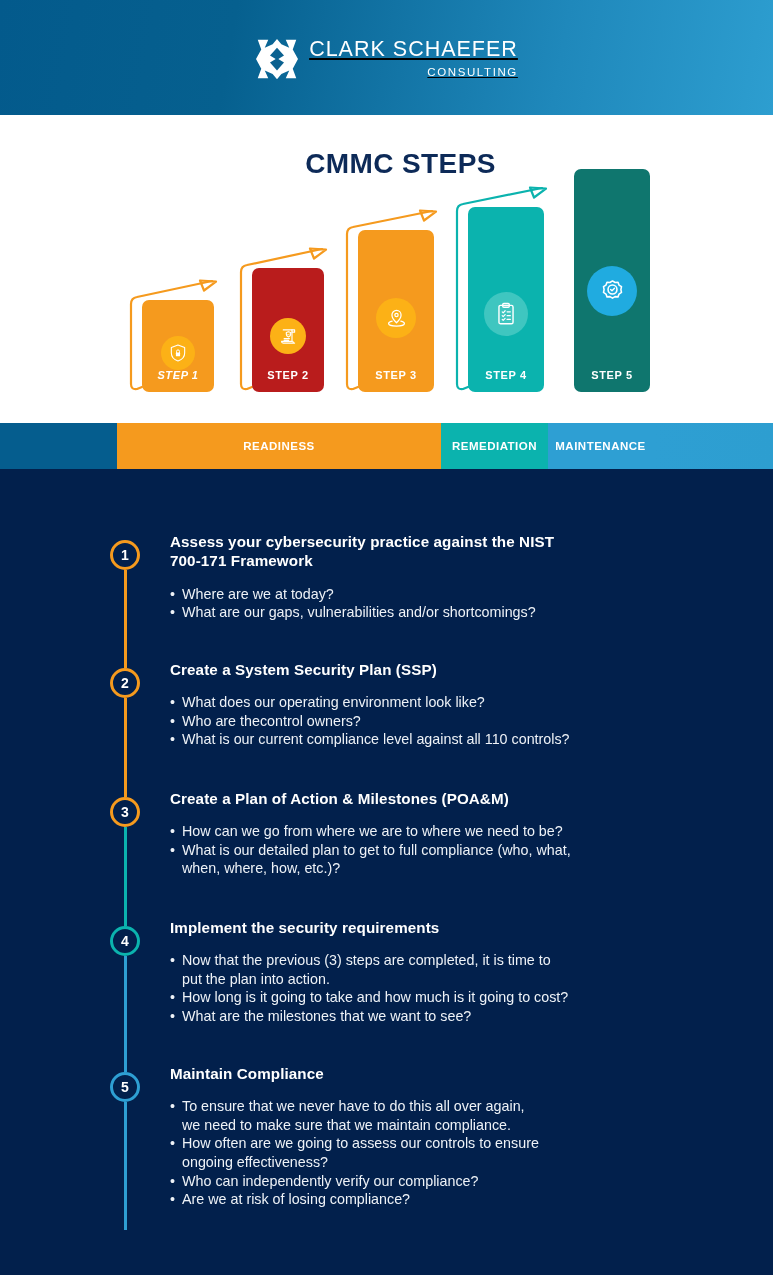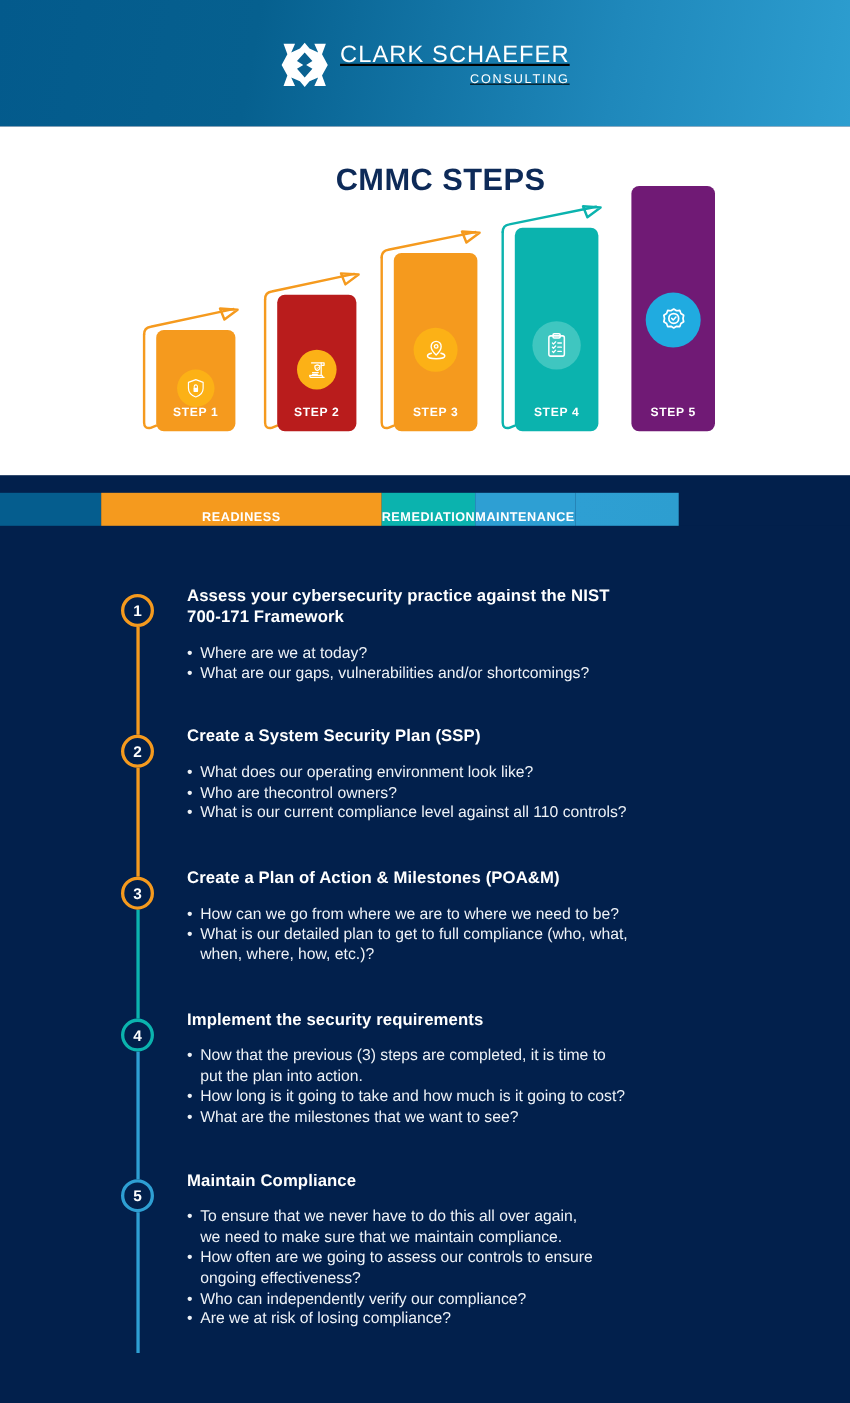--- a/index.html
+++ b/index.html
@@ -53,21 +53,21 @@
     letter-spacing: 0.6px; margin-bottom: 11px;
   }
   .icon-circle {
     position: absolute; left: 50%; transform: translateX(-50%);
     border-radius: 50%; display: flex; align-items: center; justify-content: center;
   }
   .back-page { position: absolute; left: 0; top: 0; overflow: visible; }
 
   
   .phase-bar {
-    position: absolute; left: 0; top: 448px; width: 617px; height: 46px;
+    position: absolute; left: 0; top: 423px; width: 773px; height: 46px;
     display: flex;
   }
   .phase-seg {
     display: flex; align-items: center; justify-content: center;
     color: #ffffff; font-size: 11.5px; font-weight: bold; letter-spacing: 0.5px;
     height: 100%;
   }
 
   
   .body-panel {
@@ -115,21 +115,21 @@
       <span class="logo-text">
         <span class="logo-title">CLARK SCHAEFER</span>
         <span class="logo-sub">CONSULTING</span>
       </span>
     </div>
   </div>
 
   <div class="white-panel">
     <div class="steps-title">CMMC STEPS</div>
     <div class="stairs" id="stairs">
-        <div class="step-card" style="left: 128px; top: 185px; width: 72px; height: 92px;">
+        <div class="step-card" style="left: 128px; top: 185px; width: 72px; height: 92px; font-style: italic;">
           <div class="back-page" style="width: 98px; height: 118px; top: -22px;"><svg width="98" height="118" viewBox="0 0 98 118" fill="none" stroke="#f59a1e" stroke-width="2.2" stroke-linecap="round" stroke-linejoin="round">
        <path d="M3 26 Q3 20 9 19 L84 3"></path>
        <path d="M3 26 L3 106 Q3 112 9 111 L14 109"></path>
        <path d="M72 2.5 L88 3.6 L76 12.5 Z"></path>
      </svg></div>
           <div class="step-front" style="background: rgb(245, 154, 30);">
             <div class="icon-circle" style="width: 34px; height: 34px; top: 36px; background: rgb(252, 177, 22);">
               <svg width="20" height="20" viewBox="0 0 48 48" fill="none" stroke="#ffffff" stroke-width="2.6" stroke-linecap="round" stroke-linejoin="round">
                 <path d="M24 5 L40 11 v13c0 10-7 16-16 19-9-3-16-9-16-19V11Z"></path>
         <rect x="19" y="23" width="10" height="9" rx="1.6" fill="#ffffff" stroke="none"></rect>
@@ -192,21 +192,21 @@
             </div>
             <div class="step-label">STEP 4</div>
           </div>
         </div>
         <div class="step-card" style="left: 560px; top: 54px; width: 76px; height: 223px;">
           <div class="back-page" style="width: 102px; height: 249px; top: -22px;"><svg width="102" height="249" viewBox="0 0 102 249" fill="none" stroke="#ffffff" stroke-width="2.2" stroke-linecap="round" stroke-linejoin="round">
        <path d="M3 26 Q3 20 9 19 L88 3"></path>
        <path d="M3 26 L3 237 Q3 243 9 242 L14 240"></path>
        <path d="M76 2.5 L92 3.6 L80 12.5 Z"></path>
      </svg></div>
-          <div class="step-front" style="background: #701a75;">
+          <div class="step-front" style="background: #0f766e;">
             <div class="icon-circle" style="width: 50px; height: 50px; top: 97px; background: rgb(32, 171, 224);">
               <svg width="29" height="29" viewBox="0 0 48 48" fill="none" stroke="#ffffff" stroke-width="2.6" stroke-linecap="round" stroke-linejoin="round">
                 <path d="M24 6.5l4.2 2.6 4.9-.4 1.7 4.6 4.1 2.7-1 4.8 1 4.8-4.1 2.7-1.7 4.6-4.9-.4L24 34.9l-4.2-2.4-4.9.4-1.7-4.6-4.1-2.7 1-4.8-1-4.8 4.1-2.7 1.7-4.6 4.9.4Z"></path>
         <circle cx="24" cy="20.7" r="7.4"></circle>
         <path d="M20.9 20.6l2.3 2.3 4.1-4.4" stroke-width="2.3"></path>
               </svg>
             </div>
             <div class="step-label">STEP 5</div>
           </div>
         </div>

